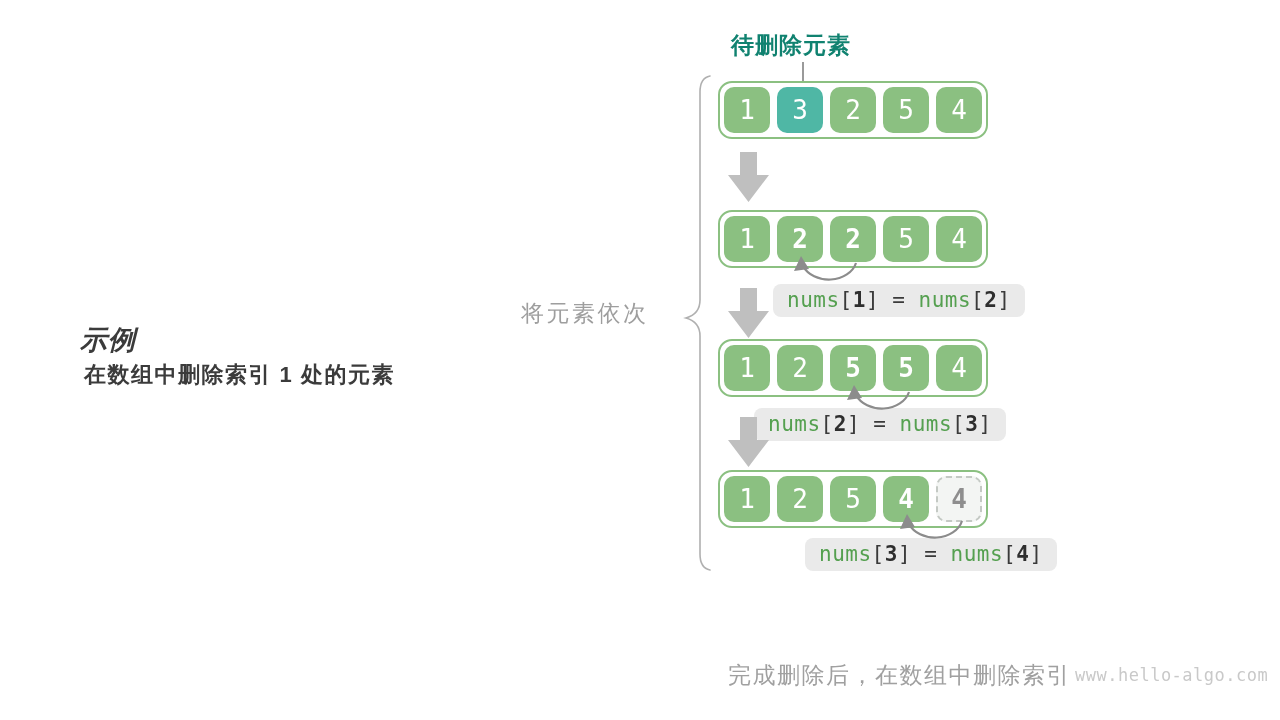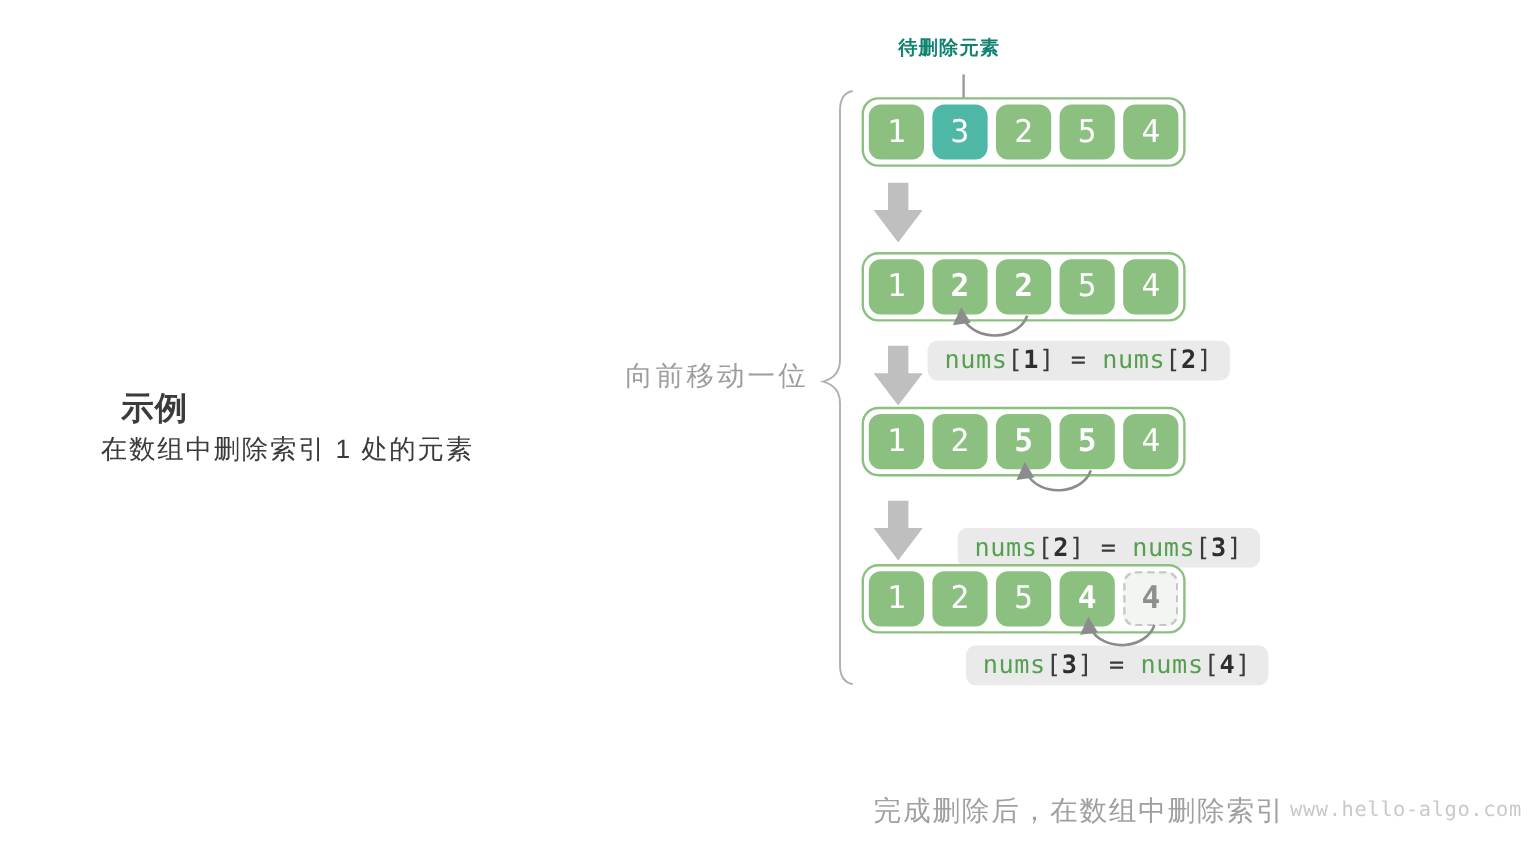--- a/index.html
+++ b/index.html
@@ -8,42 +8,43 @@
     position: relative;
     width: 1280px; height: 720px;
     background: #ffffff;
     overflow: hidden;
     font-family: "Liberation Sans", sans-serif;
   }
   .abs { position: absolute; }
 
   
   .example-heading {
-    left: 101px; top: 322px;
+    left: 80px; top: 322px;
     font-size: 27px; font-weight: bold; color: #3b3b3b;
     letter-spacing: 1px;
+    font-style: italic;
   }
   .example-desc {
     left: 84px; top: 360px;
     font-size: 22px; color: #3b3b3b;
-    letter-spacing: 1.5px; white-space: pre;
+    letter-spacing: 1.5px; white-space: pre; font-weight: bold;
   }
 
   
   .process-note {
     left: 521px; top: 296px;
     font-size: 23px; color: #9e9e9e;
     letter-spacing: 2.5px; line-height: 35px;
   }
 
   
   .pointer-label {
     left: 718px; top: 30px; width: 146px;
     text-align: center;
-    font-size: 16px; font-weight: bold; color: #108270;
+    font-size: 23px; font-weight: bold; color: #108270;
     letter-spacing: 1px;
   }
   .pointer-line {
     left: 802px; top: 62px;
     width: 2px; height: 20px;
     background: #9a9a9a;
   }
 
   
   .row {
@@ -88,21 +89,21 @@
     padding: 4px 14px 5px 14px;
     font-family: "DejaVu Sans Mono", monospace;
     font-size: 21px;
     color: #3a3a3a;
     white-space: pre;
     letter-spacing: 0.5px;
   }
   .code-label .k { color: #55a050; }
   .code-label b { font-weight: bold; color: #2e2e2e; }
   .label-1 { left: 773px; top: 284px; }
-  .label-2 { left: 798px; top: 408px; margin-top: 32px; }
+  .label-2 { left: 754px; top: 408px; }
   .label-3 { left: 805px; top: 538px; }
 
   
   .arc { width: 72px; height: 40px; overflow: visible; }
   .arc-1 { left: 792px; top: 258px; }
   .arc-2 { left: 845px; top: 387px; }
   .arc-3 { left: 898px; top: 516px; }
 
   
   .brace { left: 682px; top: 74px; width: 30px; height: 498px; overflow: visible; }
@@ -123,21 +124,21 @@
     letter-spacing: 0.5px;
   }
 </style>
 </head>
 <body>
 
 <div class="abs example-heading">示例</div>
 <div class="abs example-desc">在数组中删除索引 1 处的元素</div>
 
 <div class="abs process-note">
-  <div>向前移动一位</div>
+  <div>将元素依次</div>
 </div>
 
 <svg class="abs brace" viewBox="0 0 30 498">
   <path d="M 28 2 Q 18 4 18 18 L 18 226 Q 18 240 4 244 Q 18 248 18 262 L 18 480 Q 18 494 28 496" fill="none" stroke="#b0b0b0" stroke-width="1.6" stroke-linecap="round"></path>
 </svg>
 
 <div class="abs pointer-label">待删除元素</div>
 <div class="abs pointer-line"></div>
 
 <div class="abs row row-1">

